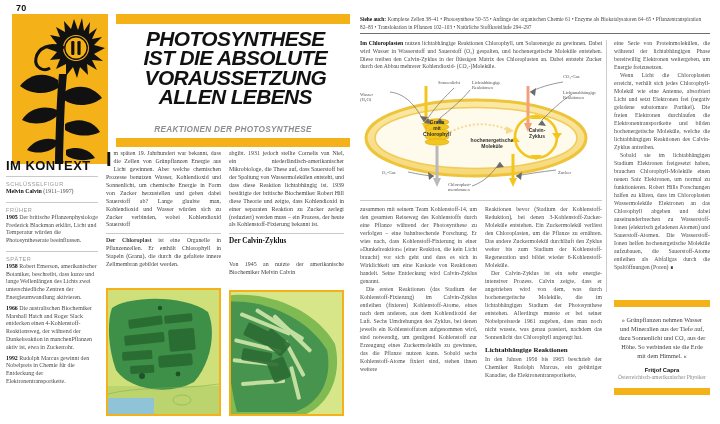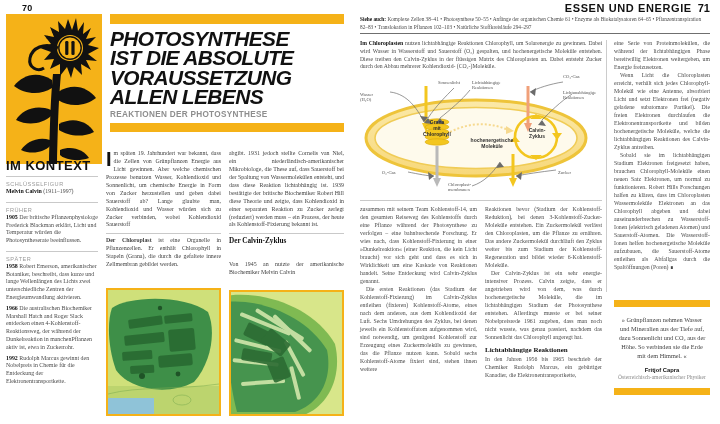--- a/index.html
+++ b/index.html
@@ -14,37 +14,37 @@
   
   .page { position: relative; height: 424px; background: #fff; }
   .left-page  { width: 352px; padding: 6px 8px 0 6px; }
   .right-page { width: 368px; padding: 6px 10px 0 8px; }
 
   .folio {
     font-family: "Liberation Sans", sans-serif;
     font-weight: bold; font-size: 9px; color: #111;
     letter-spacing: .2px;
   }
-  .folio-left { position: absolute; left: 22px; top: 3px; }
+  .folio-left { position: absolute; left: 16px; top: 3px; }
   .running-head {
     position: absolute; right: 10px; top: 2px;
     display: flex; align-items: baseline; gap: 6px;
   }
   .running-head .rh-text {
     font-family: "Liberation Sans", sans-serif;
     font-weight: bold; font-size: 11px; letter-spacing: .6px;
     color: #111;
   }
   .running-head .rh-num {
     font-family: "Liberation Sans", sans-serif;
     font-weight: bold; font-size: 11px; color: #111;
   }
 
   
-  .lp-top { position: absolute; left: 6px; top: 14px; width: 338px; height: 120px; }
+  .lp-top { position: absolute; left: 12px; top: 14px; width: 338px; height: 120px; text-align: center; }
 
   .hero-art {
     position: absolute; left: 0; top: 0; width: 96px; height: 150px;
     background: #f5b218; overflow: hidden;
   }
   .hero-art svg { display: block; }
 
   .title-block { position: absolute; left: 104px; top: 0; width: 234px; }
   .title-bar-top {
     width: 234px; height: 10px; background: #f5b218;
@@ -54,22 +54,22 @@
     font-weight: bold; font-style: italic;
     font-size: 20.5px; line-height: 0.95;
     letter-spacing: -0.6px;
     color: #111; margin-top: 5px;
     text-transform: uppercase;
     transform: scaleX(1.02);
     transform-origin: left top;
   }
   .sub-title {
     font-family: "Liberation Sans", sans-serif;
-    font-weight: bold; font-size: 8.2px;
-    letter-spacing: .3px; color: #8e8e8e; margin-top: 3px;
+    font-weight: bold; font-style: italic; font-size: 8.2px;
+    letter-spacing: .3px; color: #8e8e8e; margin-top: 18px;
     text-transform: uppercase;
   }
   .title-bar-bottom {
     width: 234px; height: 9px; background: #f5b218; margin-top: 4px;
   }
 
   
   .context-box {
     position: absolute; left: 6px; top: 158px; width: 92px;
   }
@@ -344,24 +344,20 @@
           <rect x="52" y="64" width="22" height="18" rx="2" transform="rotate(68 52 64)"></rect>
         </g>
       </svg>
     </div>
   </div>
 
   <div class="gutter"></div>
 
   <div class="page right-page">
 
-    <div class="running-head">
-      <span class="rh-text">ESSEN UND ENERGIE</span>
-      <span class="rh-num">71</span>
-    </div>
 
     <div class="rp-seealso">
       <b>Siehe auch:</b>
       <span>Komplexe Zellen 38–41</span> •
       <span>Photosynthese 50–55</span> •
       <span>Anfänge der organischen Chemie 61</span> •
       <span>Enzyme als Biokatalysatoren 64–65</span> •
       <span>Pflanzentranspiration 82–83</span> •
       <span>Translokation in Pflanzen 102–103</span> •
       <span>Natürliche Stoffkreisläufe 294–297</span>

